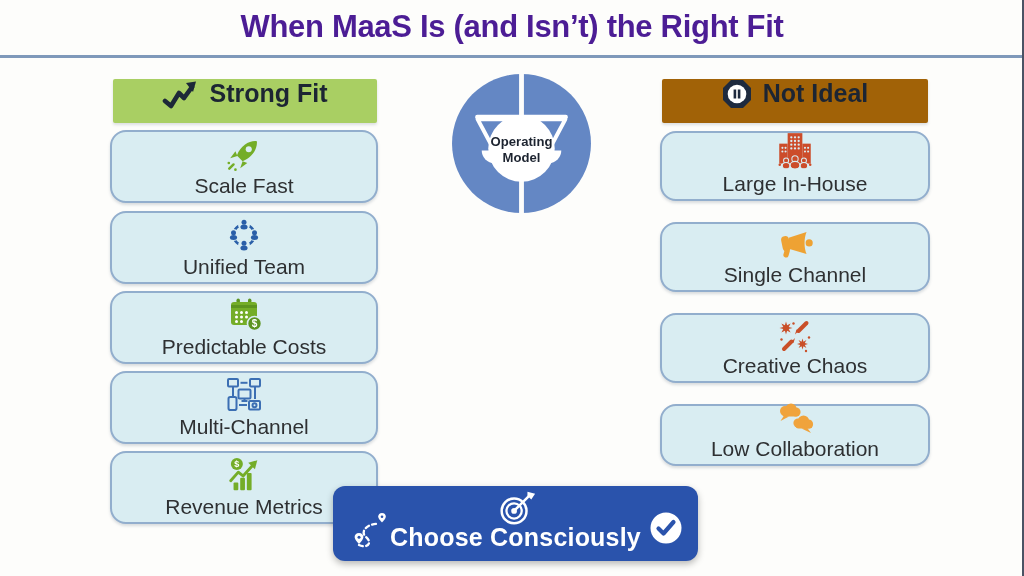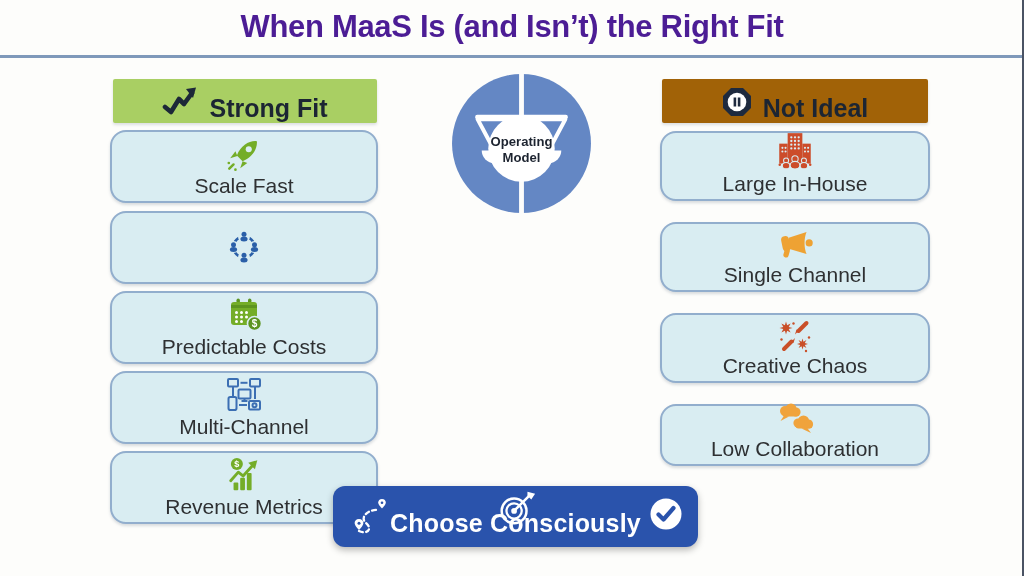--- a/index.html
+++ b/index.html
@@ -3,37 +3,37 @@
 <meta charset="utf-8">
 <style>
   html,body{margin:0;padding:0}
   .stage{position:relative;width:1024px;height:576px;background:#fdfdfb;overflow:hidden;
          font-family:"Liberation Sans",sans-serif}
   .title{position:absolute;top:9px;left:0;width:100%;text-align:center;
          font-size:31px;font-weight:800;color:#4c1d95;letter-spacing:-.3px}
   .rule{position:absolute;top:55px;left:0;width:100%;height:3px;background:#7f99ba}
   .edge{position:absolute;top:0;right:0;width:2px;height:100%;background:#4a5364}
 
-  .hdr{position:absolute;height:44px;display:flex;align-items:flex-end;justify-content:center;
+  .hdr{position:absolute;height:44px;display:flex;align-items:flex-start;justify-content:center;
        gap:11px;font-size:25px;font-weight:800;color:#1c2533;border-radius:2px;
        box-shadow:0 2px 3px rgba(70,90,110,.18)}
   .hdr.green{left:113px;top:79px;width:264px;background:#a9cf63}
   .hdr.amber{left:662px;top:79px;width:266px;background:#a16207}
 
   .card{position:absolute;background:#d9edf2;border:2px solid #92aecd;border-radius:16px;
         box-sizing:border-box;display:flex;flex-direction:column;align-items:center;
         justify-content:flex-end;padding-bottom:4px;box-shadow:0 2px 3px rgba(70,90,110,.2)}
   .lc{left:110px;width:268px;height:73px}
   .rc{left:660px;width:270px;height:70px}
   .ic{flex:1;display:flex;align-items:center;justify-content:center;padding-top:3px}
   .lbl{font-size:21px;color:#2e3032;line-height:1.1}
 
   .centerwrap{position:absolute;left:449px;top:71px;width:145px;height:145px}
 
-  .banner{position:absolute;left:333px;top:486px;width:365px;height:61px;background:#2a53ac;
+  .banner{position:absolute;left:333px;top:486px;width:365px;height:75px;background:#2a53ac;
           border-radius:12px;z-index:5;box-shadow:0 3px 7px rgba(0,0,0,.28)}
   .banner .tgt{position:absolute;top:2px;left:50%;transform:translateX(-50%)}
   .banner .txt{position:absolute;bottom:9px;left:0;width:100%;text-align:center;
                color:#fff;font-size:25px;font-weight:800;letter-spacing:.2px}
   .banner .route{position:absolute;left:16px;bottom:6px}
   .banner .chk{position:absolute;right:14px;bottom:11px}
 </style>
 </head>
 <body>
 
@@ -83,20 +83,21 @@
             <ellipse cx="20" cy="12" rx="3.6" ry="2.5"></ellipse>
           <circle cx="20" cy="28.3" r="2.5"></circle>
             <ellipse cx="20" cy="33" rx="3.6" ry="2.5"></ellipse>
           <circle cx="9.5" cy="17.8" r="2.5"></circle>
             <ellipse cx="9.5" cy="22.5" rx="3.6" ry="2.5"></ellipse>
           <circle cx="30.5" cy="17.8" r="2.5"></circle>
             <ellipse cx="30.5" cy="22.5" rx="3.6" ry="2.5"></ellipse>
         </g>
       </svg>
     </div>
+    <div class="lbl">Unified Team</div>
   </div>
 
   <div class="card lc" style="top:291px">
     <div class="ic">
       <svg width="40" height="40" viewBox="0 0 40 40">
         <rect x="12.5" y="3.5" width="3.4" height="7" rx="1.7" fill="#5d9420"></rect>
         <rect x="24" y="3.5" width="3.4" height="7" rx="1.7" fill="#5d9420"></rect>
         <rect x="7" y="7" width="26" height="23" rx="3" fill="#74ad28"></rect>
         <path d="M7,10 h26 v3 h-26 z" fill="#5d9420"></path>
         <g fill="#ffffff">

